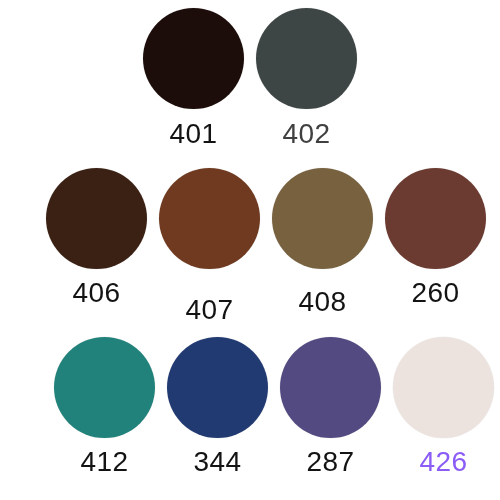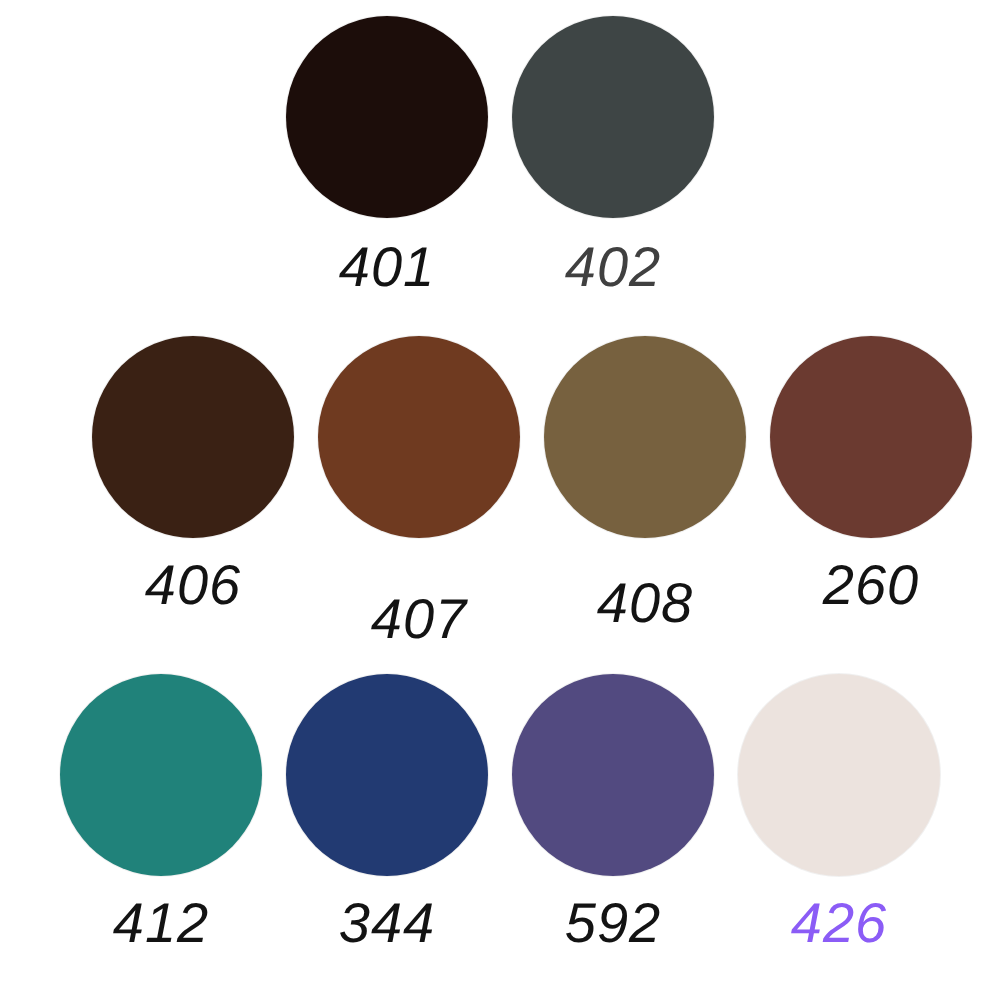--- a/index.html
+++ b/index.html
@@ -14,36 +14,35 @@
     font-family: "Liberation Sans", "DejaVu Sans", sans-serif;
     overflow: hidden;
   }
 
   #palette {
     position: relative;
     width: 500px;
     height: 408px;
     background: #ffffff;
     box-sizing: border-box;
-    font-style: italic;
   }
 
   .swatch-row {
     position: absolute;
     left: 0;
     width: 500px;
     display: flex;
     flex-direction: row;
     justify-content: center;
     align-items: flex-start;
   }
 
   .row-1 { top: 8px; }
   .row-2 { top: 168px; padding-left: 16px; }
-  .row-3 { top: 337px; }
+  .row-3 { top: 337px; justify-content: flex-end; }
 
   .swatch-cell {
     width: 113px;
     display: flex;
     flex-direction: column;
     align-items: center;
   }
 
   .swatch-dot {
     width: 101px;
@@ -108,21 +107,21 @@
     <div class="swatch-cell">
       <div class="swatch-dot" style="background-color: rgb(32, 130, 122);"></div>
       <div class="swatch-label" style="color: rgb(19, 19, 19);">412</div>
     </div>
     <div class="swatch-cell">
       <div class="swatch-dot" style="background-color: rgb(34, 58, 114);"></div>
       <div class="swatch-label" style="color: rgb(19, 19, 19);">344</div>
     </div>
     <div class="swatch-cell">
       <div class="swatch-dot" style="background-color: rgb(82, 74, 128);"></div>
-      <div class="swatch-label" style="color: rgb(19, 19, 19);">592</div>
+      <div class="swatch-label" style="color: rgb(19, 19, 19);">287</div>
     </div>
     <div class="swatch-cell">
       <div class="swatch-dot" style="background-color: rgb(236, 227, 222);"></div>
       <div class="swatch-label" style="color: #8b5cf6;">426</div>
     </div>
   </div>
 
 </div>
 
 </body></html>

